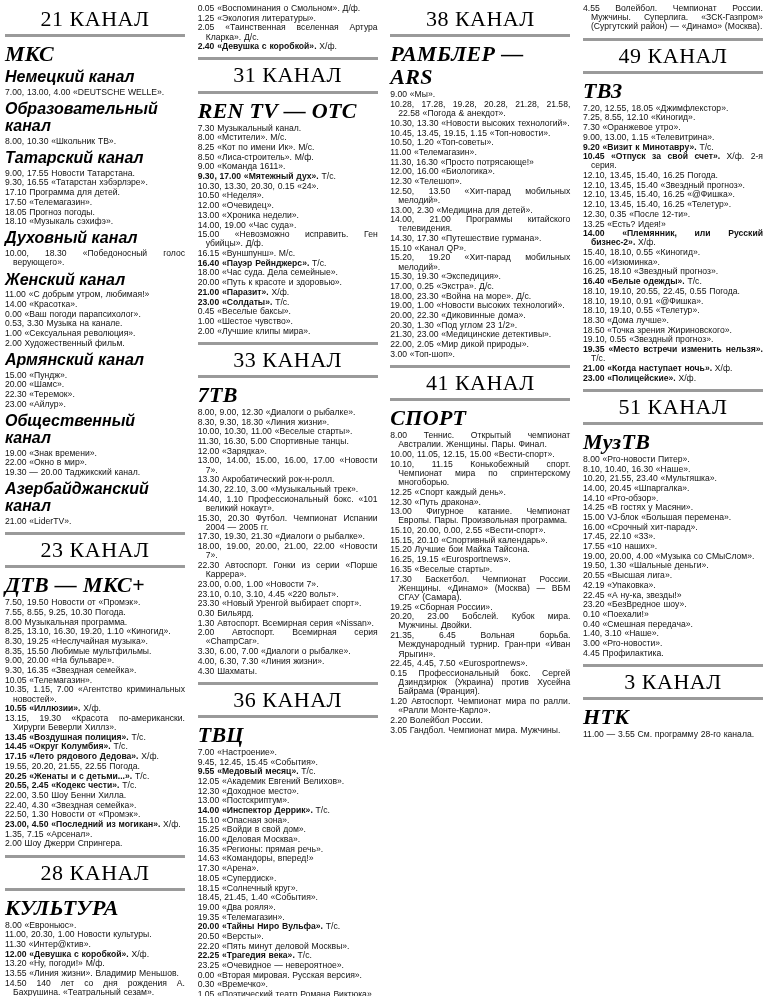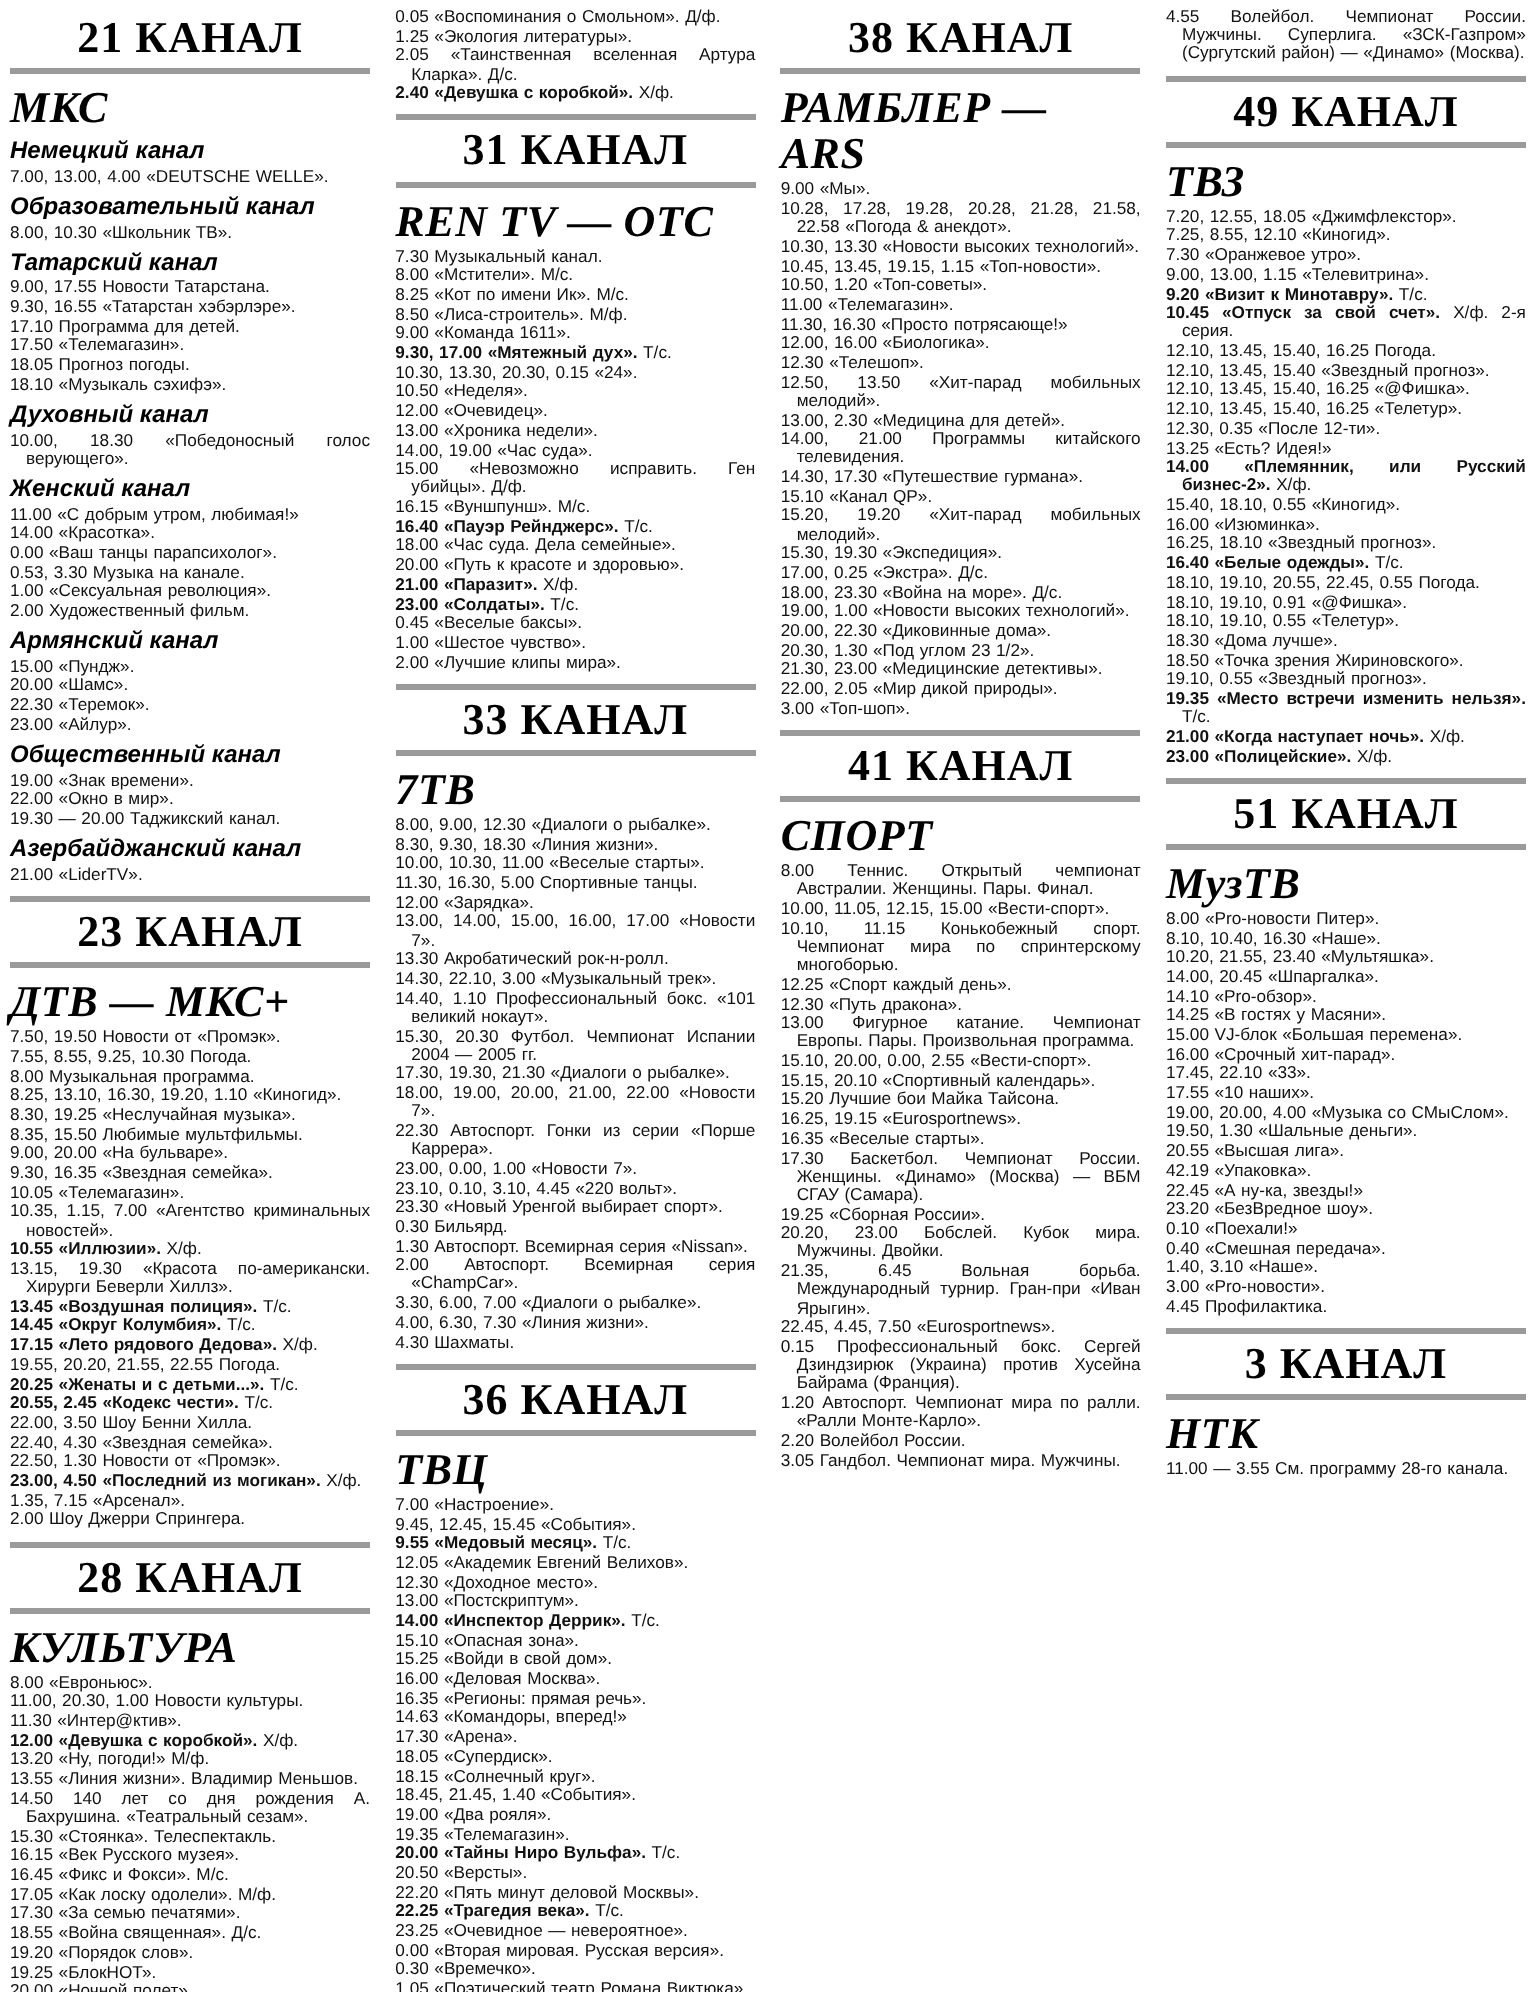--- a/index.html
+++ b/index.html
@@ -4,32 +4,32 @@
 <style>
   html,body{margin:0;padding:0;background:#e8e8e6;}
   .page{
     width:768px;height:996px;margin:0 auto;background:#ffffff;
     box-sizing:border-box;padding:4px 5px;overflow:hidden;
     display:flex;justify-content:space-between;
     font-family:"Liberation Sans",sans-serif;color:#111;
   }
   .column{width:180px;flex:0 0 180px;}
   .ch-header{
-    font-family:"Liberation Serif",serif;font-weight:bold;
+    font-family:"Liberation Serif",serif;font-weight:normal;
     font-size:22px;line-height:1.05;text-align:center;letter-spacing:.5px;
     border-top:3px solid #9a9a9a;border-bottom:3px solid #9a9a9a;
     padding:3px 0 4px;margin:6px 0 5px;color:#000;
   }
   .column > .ch-header:first-child{border-top:none;margin-top:0;}
   .network{
     font-family:"Liberation Serif",serif;font-weight:bold;font-style:italic;
     font-size:22px;line-height:1.05;margin:1px 0 2px;color:#000;letter-spacing:.3px;
   }
   .subch{
-    font-weight:bold;font-style:italic;font-size:12px;line-height:1.05;
+    font-weight:bold;font-style:italic;font-size:16px;line-height:1.05;
     margin:4px 0 2px;color:#000;
   }
   .prog{
     font-size:8.6px;line-height:1.07;margin:0 0 .5px;
     text-align:justify;text-indent:-8px;padding-left:8px;
     word-spacing:.4px;
   }
   .prog b{font-weight:bold;}
 </style>
 </head>
@@ -48,21 +48,21 @@
       <div class="prog">9.30, 16.55 «Татарстан хэбэрлэре».</div>
       <div class="prog">17.10 Программа для детей.</div>
       <div class="prog">17.50 «Телемагазин».</div>
       <div class="prog">18.05 Прогноз погоды.</div>
       <div class="prog">18.10 «Музыкаль сэхифэ».</div>
       <div class="subch">Духовный канал</div>
       <div class="prog">10.00, 18.30 «Победоносный голос верующего».</div>
       <div class="subch">Женский канал</div>
       <div class="prog">11.00 «С добрым утром, любимая!»</div>
       <div class="prog">14.00 «Красотка».</div>
-      <div class="prog">0.00 «Ваш танцы парапсихолог».</div>
+      <div class="prog">0.00 «Ваш погоди парапсихолог».</div>
       <div class="prog">0.53, 3.30 Музыка на канале.</div>
       <div class="prog">1.00 «Сексуальная революция».</div>
       <div class="prog">2.00 Художественный фильм.</div>
       <div class="subch">Армянский канал</div>
       <div class="prog">15.00 «Пундж».</div>
       <div class="prog">20.00 «Шамс».</div>
       <div class="prog">22.30 «Теремок».</div>
       <div class="prog">23.00 «Айлур».</div>
       <div class="subch">Общественный канал</div>
       <div class="prog">19.00 «Знак времени».</div>

